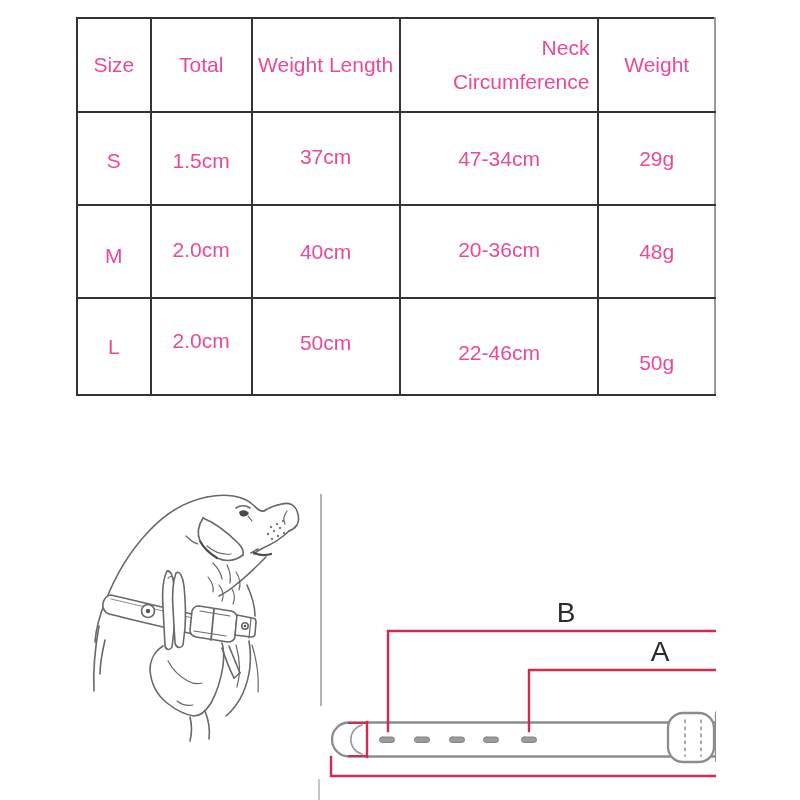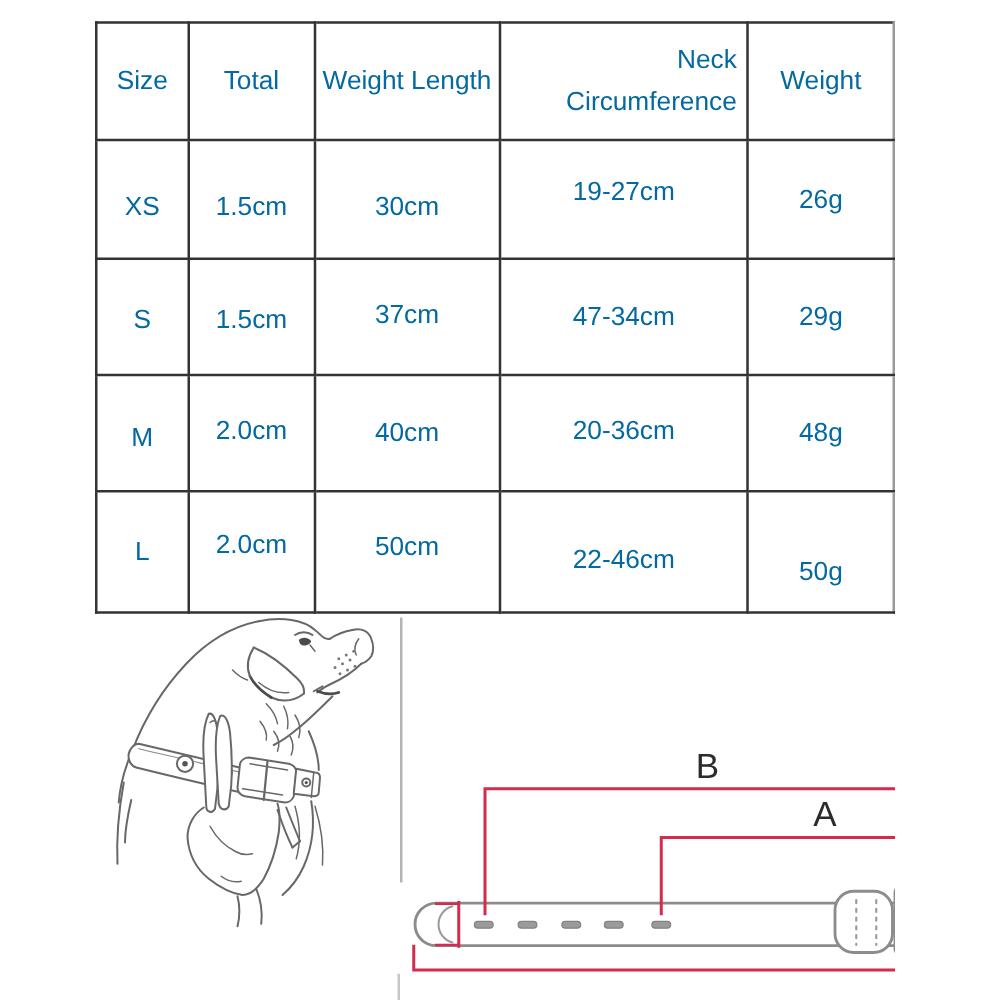--- a/index.html
+++ b/index.html
@@ -1,17 +1,17 @@
 <!DOCTYPE html>
 <html><head>
 <meta charset="utf-8">
 <style>
   html,body{margin:0;padding:0;background:#fff;}
   #screen{position:relative;width:716px;height:800px;background:#ffffff;overflow:hidden;
-          font-family:"Liberation Sans",sans-serif;color:#0369a1;}
+          font-family:"Liberation Sans",sans-serif;color:#ec4899;}
   
   table.size-table{position:absolute;left:76px;top:17px;border-collapse:collapse;
                    table-layout:fixed;font-size:21px;}
   table.size-table th,table.size-table td{border:2px solid #333;padding:0;margin:0;
         font-weight:400;text-align:center;vertical-align:middle;background:#fff;}
   table.size-table .col-last{border-right-color:#9a9a9a;margin-top:32px;}
   table.size-table .th-neck{text-align:right;padding-left:16px;padding-right:8px;line-height:1.62;}
   table.size-table span{display:inline-block;position:relative;}
   tr.r-head{height:94px;}
   tr.r0{height:95px;} tr.r1{height:93px;} tr.r2{height:93px;} tr.r3{height:97px;}
@@ -38,27 +38,20 @@
         <col style="width:125px">
     </colgroup>
     <tbody>
     <tr class="r-head">
       <th><span>Size</span></th>
       <th><span>Total</span></th>
       <th><span>Weight Length</span></th>
       <th class="th-neck"><span>Neck Circumference</span></th>
       <th class="col-last"><span>Weight</span></th>
     </tr>
-    <tr class="r0">
-      <td><span style="top:6px">XS</span></td>
-      <td><span style="top:6px">1.5cm</span></td>
-      <td><span style="top:6px">30cm</span></td>
-      <td><span style="top:-6px">19-27cm</span></td>
-      <td class="col-last"><span>26g</span></td>
-    </tr>
     <tr class="r1">
       <td><span style="top:2px">S</span></td>
       <td><span style="top:2px">1.5cm</span></td>
       <td><span style="top:-2px">37cm</span></td>
       <td><span>47-34cm</span></td>
       <td class="col-last"><span>29g</span></td>
     </tr>
     <tr class="r2">
       <td><span style="top:4px">M</span></td>
       <td><span style="top:-2px">2.0cm</span></td>

